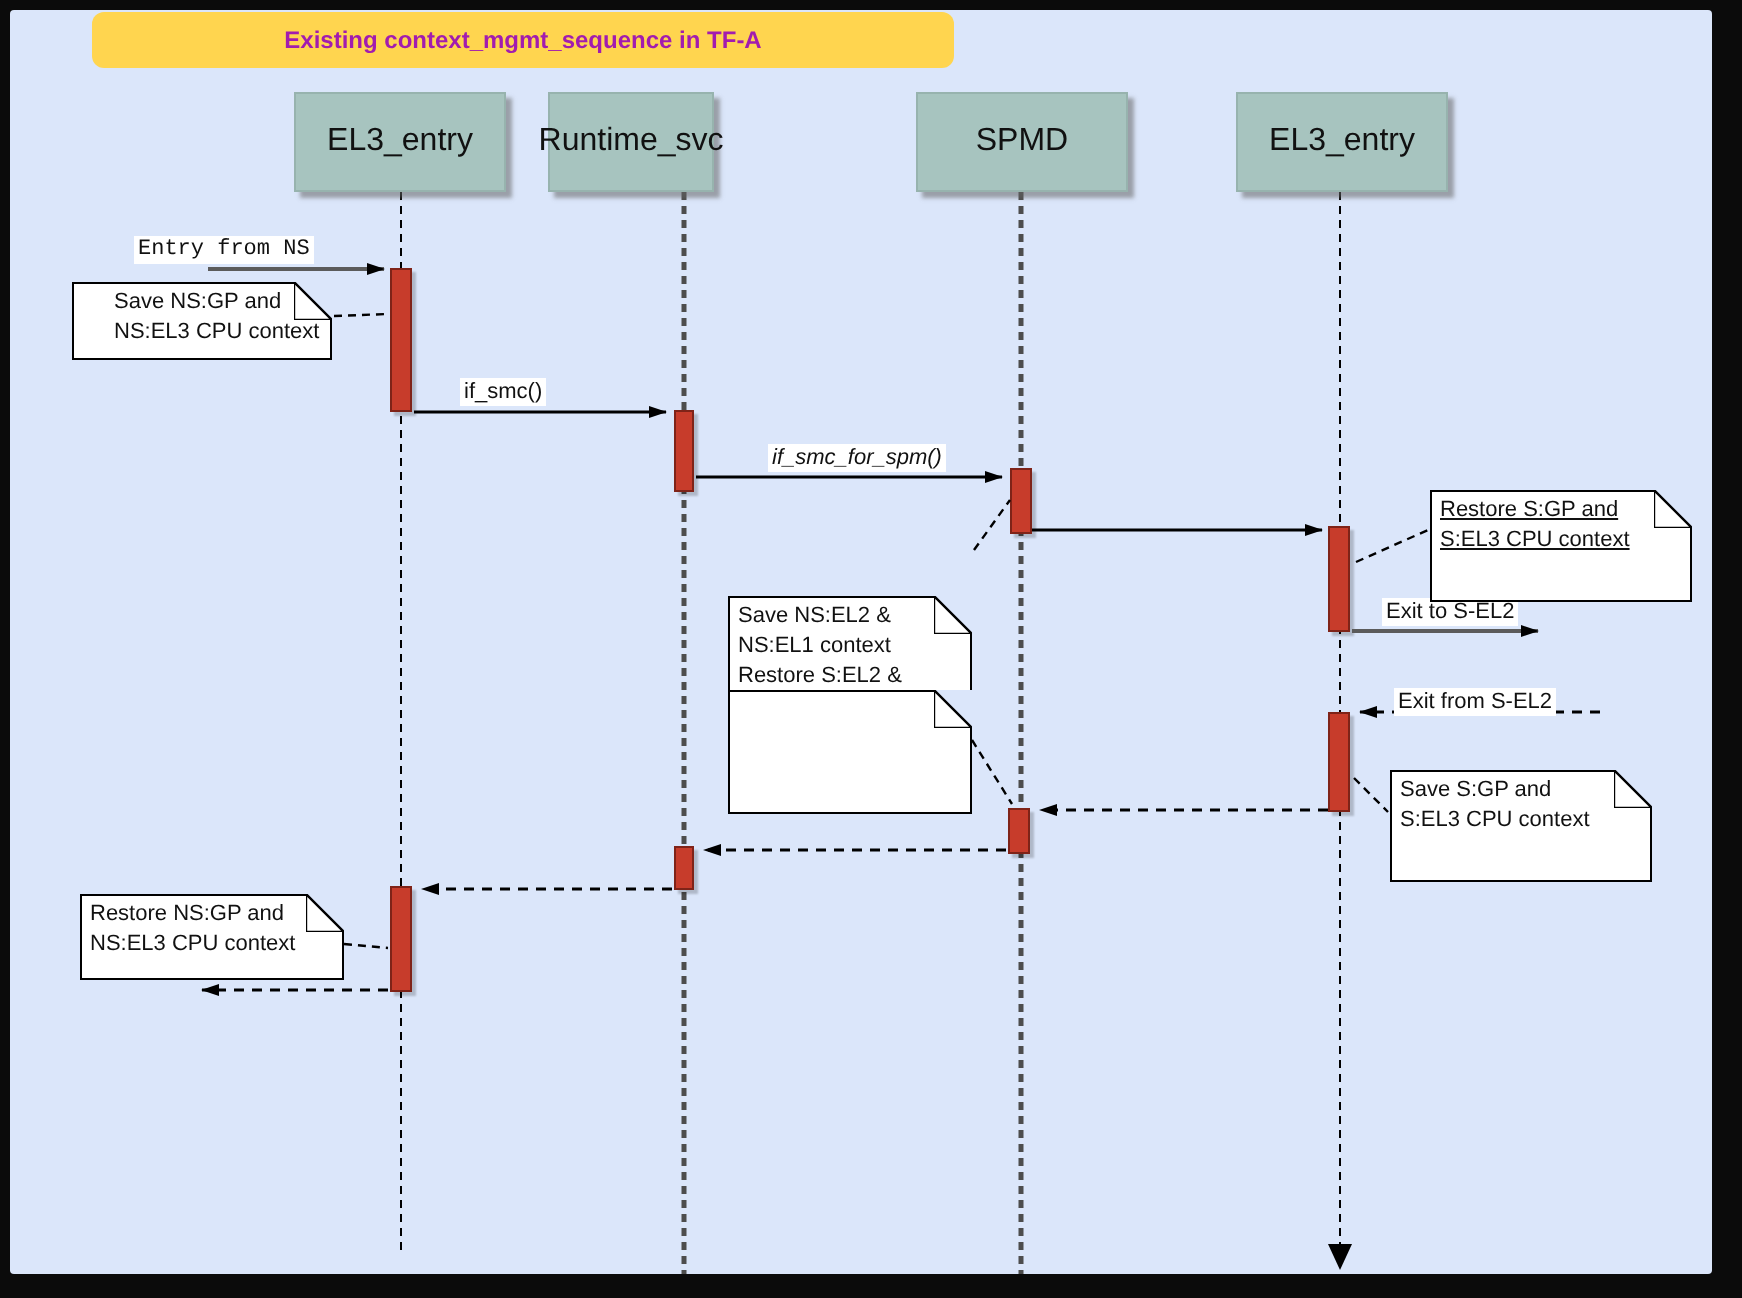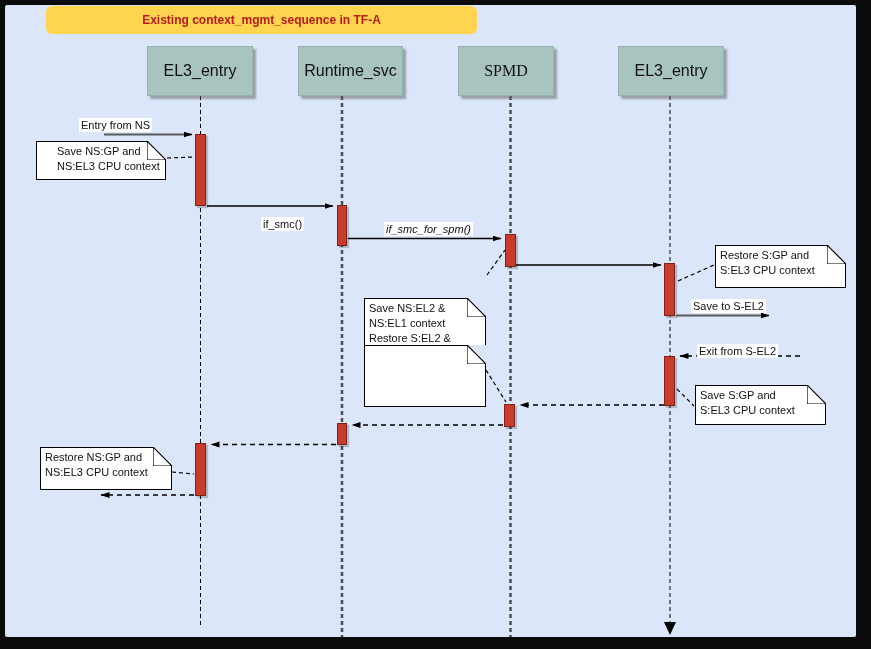--- a/index.html
+++ b/index.html
@@ -23,21 +23,21 @@
     position:absolute;left:5px;top:5px;width:851px;height:632px;
     background:var(--canvas-bg);
     border-radius:2px;
   }
   .layer{position:absolute;left:0;top:0;width:871px;height:649px;pointer-events:none;}
   .title{
     position:absolute;left:46px;top:6px;width:431px;height:28px;
     background:var(--title-bg);
     border-radius:6px;
     display:flex;align-items:center;justify-content:center;
-    font-size:12px;font-weight:bold;color:#b91c1c;
+    font-size:12px;font-weight:bold;color:#a21caf;
   }
   .actor{
     position:absolute;top:46px;height:50px;
     background:var(--actor-bg);
     border:1px solid #97b3ae;
     box-shadow:3px 3px 2px rgba(100,100,100,0.55);
     display:flex;align-items:center;justify-content:center;
     font-size:16px;color:#111;
   }
   .activation{
@@ -108,69 +108,69 @@
   <line x1="486" y1="370" x2="506" y2="402" stroke="#000" stroke-width="1.2" stroke-dasharray="4,3"></line>
   <line x1="677" y1="389" x2="694" y2="406" stroke="#000" stroke-width="1.2" stroke-dasharray="4,3"></line>
   <line x1="172" y1="472" x2="194" y2="474" stroke="#000" stroke-width="1.2" stroke-dasharray="4,3"></line>
 </svg>
 
 <div class="title">Existing context_mgmt_sequence in TF-A</div>
 
 <div class="actor" style="left:147px;width:106px;">
   <span>EL3_entry</span>
 </div>
-<div class="actor" style="left:298px;width:105px;justify-content:center;">
+<div class="actor" style="left:274px;width:83px;justify-content:center;">
   <span>Runtime_svc</span>
 </div>
-<div class="actor" style="left:458px;width:96px;font-family:Liberation Serif, serif;">
+<div class="actor" style="left:458px;width:106px;">
   <span>SPMD</span>
 </div>
 <div class="actor" style="left:618px;width:106px;">
   <span>EL3_entry</span>
 </div>
 
-<div class="msg-label" style="left:79px;top:118px;">Entry from NS</div>
-<div class="msg-label" style="left:261px;top:189px;margin-top:28px;">if_smc()</div>
+<div class="msg-label" style="left:67px;top:118px;font-family:Liberation Mono, monospace;">Entry from NS</div>
+<div class="msg-label" style="left:230px;top:189px;">if_smc()</div>
 <div class="msg-label" style="left:384px;top:222px;font-style:italic;">if_smc_for_spm()</div>
-<div class="msg-label" style="left:691px;top:299px;">Save to S-EL2</div>
+<div class="msg-label" style="left:691px;top:299px;">Exit to S-EL2</div>
 <div class="msg-label" style="left:697px;top:344px;">Exit from S-EL2</div>
 
 <div class="note" style="left:36px;top:141px;width:130px;height:39px;padding-left:20px;">
   <span class="note-text">Save NS:GP and
 NS:EL3 CPU context</span>
   <svg class="fold" viewBox="0 0 19 19">
     <polygon points="0,0 19,0 19,19" fill="#dbe6fa"></polygon>
     <polygon points="0,0 19,19 0,19" fill="#ffffff" stroke="#000" stroke-width="1.2"></polygon>
   </svg>
 </div>
 <div class="note" style="left:364px;top:253px;width:122px;height:55px;margin-top:45px;">
   <span class="note-text">Save NS:EL2 &amp;
 NS:EL1 context
 Restore S:EL2 &amp;
 S:EL1 context.</span>
   <svg class="fold" viewBox="0 0 19 19">
     <polygon points="0,0 19,0 19,19" fill="#dbe6fa"></polygon>
     <polygon points="0,0 19,19 0,19" fill="#ffffff" stroke="#000" stroke-width="1.2"></polygon>
   </svg>
 </div>
-<div class="note" style="left:715px;top:245px;width:131px;height:43px;">
+<div class="note" style="left:715px;top:245px;width:131px;height:56px;text-decoration:underline;">
   <span class="note-text">Restore S:GP and
 S:EL3 CPU context</span>
   <svg class="fold" viewBox="0 0 19 19">
     <polygon points="0,0 19,0 19,19" fill="#dbe6fa"></polygon>
     <polygon points="0,0 19,19 0,19" fill="#ffffff" stroke="#000" stroke-width="1.2"></polygon>
   </svg>
 </div>
 <div class="note" style="left:364px;top:345px;width:122px;height:62px;">
   <svg class="fold" viewBox="0 0 19 19">
     <polygon points="0,0 19,0 19,19" fill="#dbe6fa"></polygon>
     <polygon points="0,0 19,19 0,19" fill="#ffffff" stroke="#000" stroke-width="1.2"></polygon>
   </svg>
 </div>
-<div class="note" style="left:695px;top:385px;width:131px;height:40px;">
+<div class="note" style="left:695px;top:385px;width:131px;height:56px;">
   <span class="note-text">Save S:GP and
 S:EL3 CPU context</span>
   <svg class="fold" viewBox="0 0 19 19">
     <polygon points="0,0 19,0 19,19" fill="#dbe6fa"></polygon>
     <polygon points="0,0 19,19 0,19" fill="#ffffff" stroke="#000" stroke-width="1.2"></polygon>
   </svg>
 </div>
 <div class="note" style="left:40px;top:447px;width:132px;height:43px;">
   <span class="note-text">Restore NS:GP and
 NS:EL3 CPU context</span>

